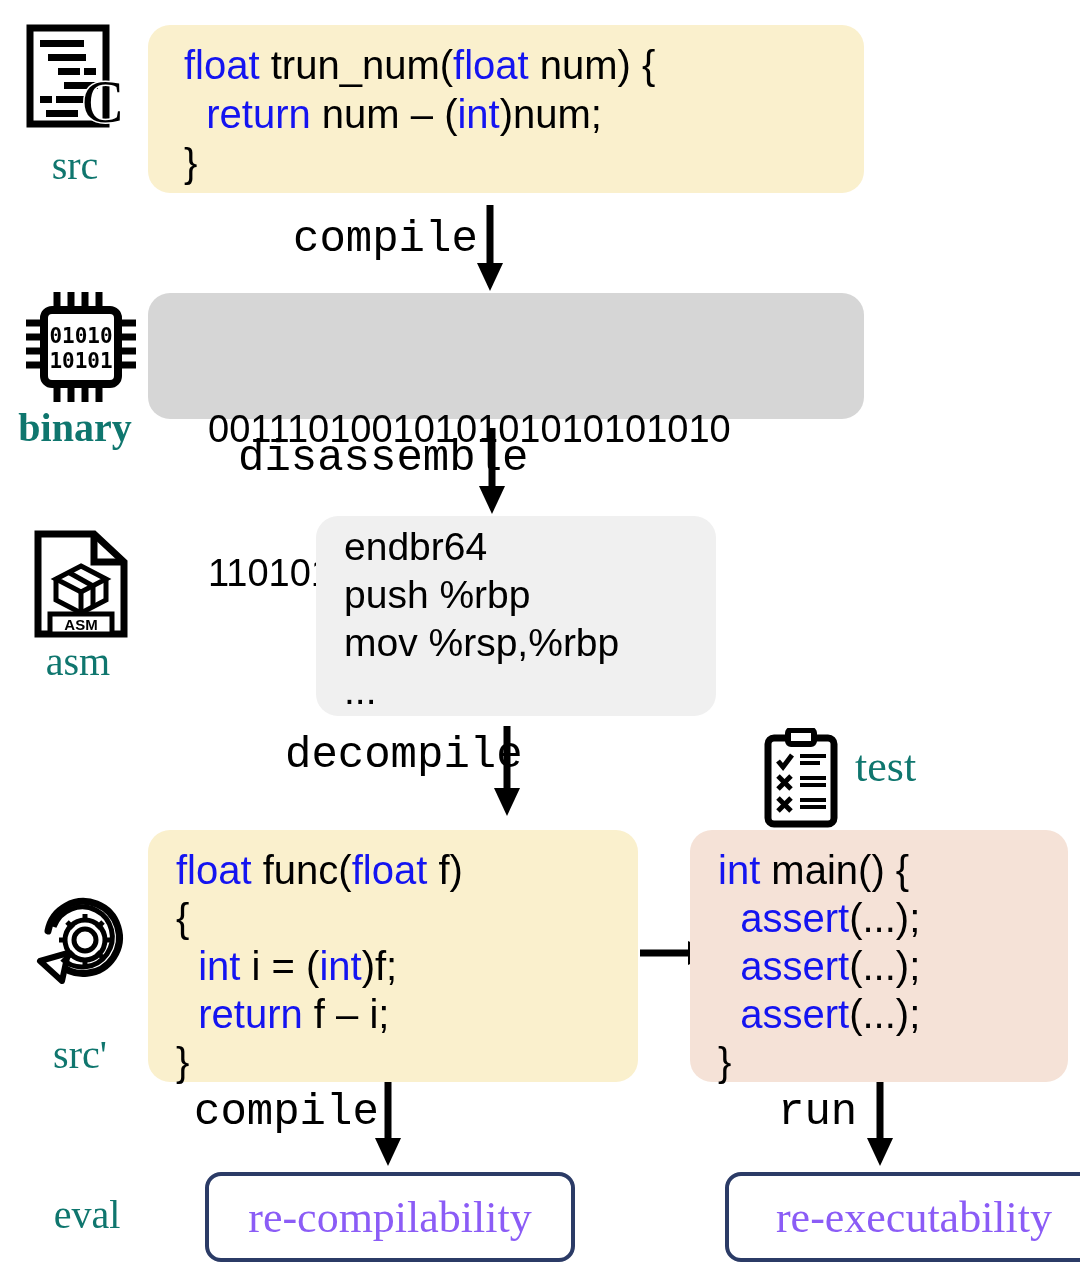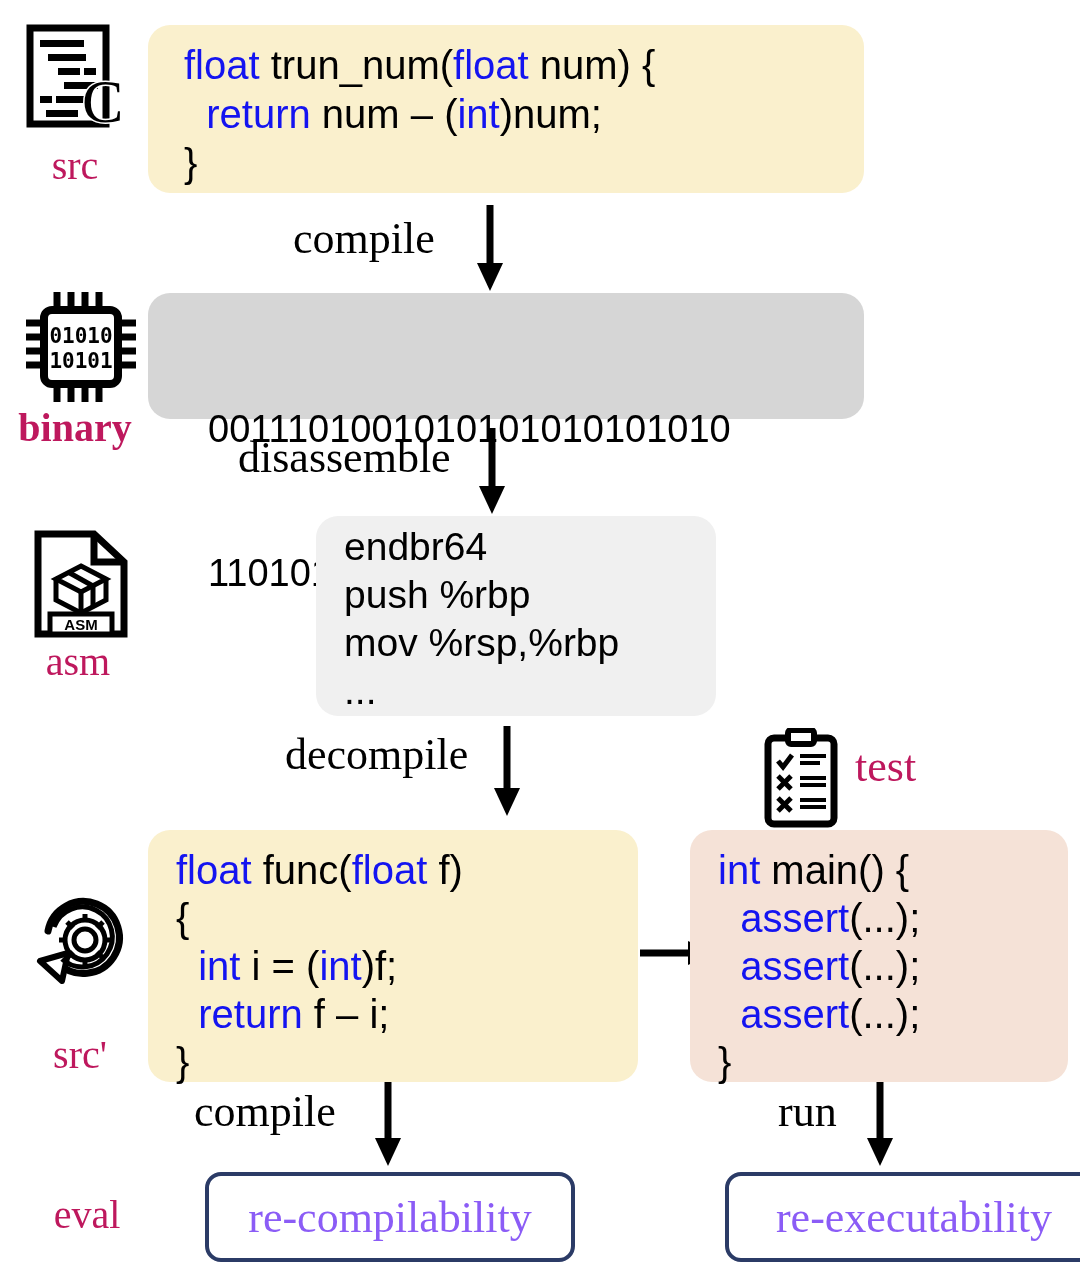--- a/index.html
+++ b/index.html
@@ -24,29 +24,29 @@
     font-family: Liberation Sans, sans-serif;
     white-space: pre;
     color: #000000;
   }
   .codeblock .kw { color: #1414f0; }
 
   
   .stage-label {
     position: absolute;
     font-family: "Liberation Serif", serif;
-    color: #be185d;
+    color: #0f766e;
     text-align: center;
     line-height: 1;
   }
 
   
   .edge-label {
     position: absolute;
-    font-family: Liberation Serif, serif;
+    font-family: Liberation Mono, monospace;
     color: #000000;
     line-height: 1;
     white-space: nowrap;
   }
 
   
   .arrow-v {
     position: absolute;
   }
   .arrow-h {

